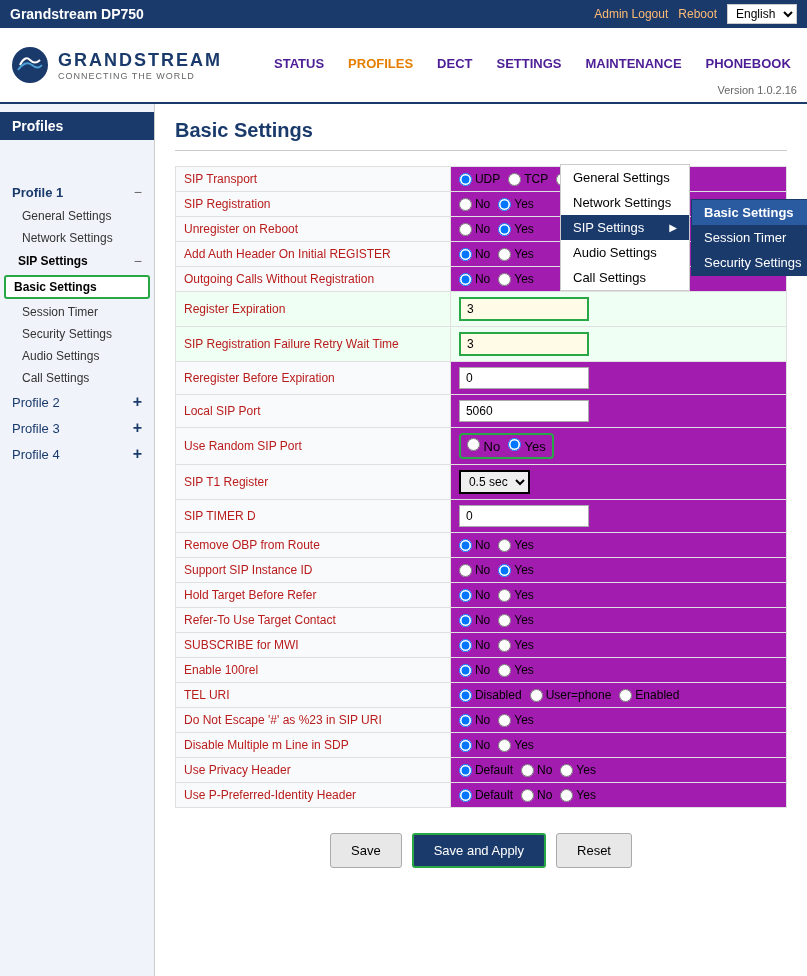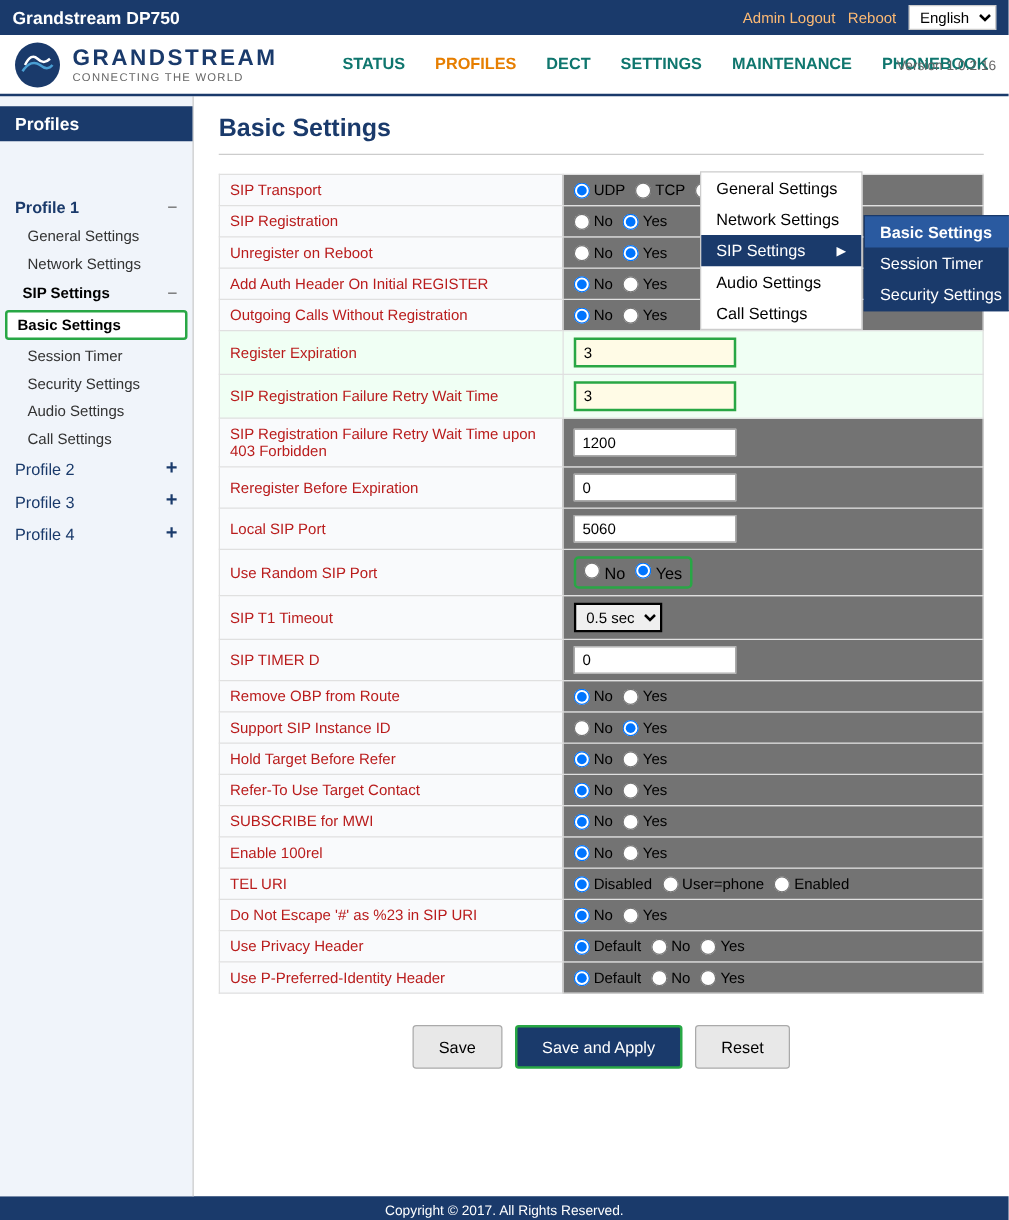--- a/index.html
+++ b/index.html
@@ -26,21 +26,21 @@
       font-size: 12px;
     }
 
     
     .nav-bar {
       background: #fff;
       border-bottom: 2px solid #1a3a6b;
       display: flex;
       align-items: center;
       padding: 0 10px;
-      height: 49px;
+      height: 76px;
       position: relative;
     }
     .logo-area {
       display: flex;
       align-items: center;
       gap: 8px;
       margin-right: 40px;
     }
     .logo-icon {
       width: 40px;
@@ -49,34 +49,34 @@
     .logo-text { display: flex; flex-direction: column; }
     .logo-text .brand { font-size: 18px; font-weight: bold; color: #1a3a6b; letter-spacing: 2px; }
     .logo-text .tagline { font-size: 9px; color: #666; letter-spacing: 1px; }
 
     .nav-links { display: flex; align-items: center; gap: 0; margin-left: auto; }
     .nav-link {
       padding: 0 12px;
       height: 60px;
       display: flex;
       align-items: center;
-      color: #0f766e;
+      color: #4c1d95;
       font-size: 13px;
       font-weight: bold;
       cursor: pointer;
       text-decoration: none;
       border-bottom: 3px solid transparent;
       position: relative;
     }
     .nav-link.profiles-active { color: #e67e00; }
 
     .version-text {
       position: absolute;
       right: 10px;
-      bottom: 16px;
+      bottom: 6px;
       font-size: 11px;
       color: #666;
     }
 
     
     .dropdown-container {
       position: absolute;
       top: 60px;
       left: 0;
       right: 0;
@@ -209,21 +209,21 @@
       vertical-align: middle;
       border: 1px solid #e0e0e0;
     }
     .form-table tr td:first-child {
       width: 45%;
       color: #b91c1c;
       font-size: 12px;
       background: #f9fafc;
     }
     .form-table tr td:last-child {
-      background: #737373;
+      background: #a21caf;
     }
 
     
     .radio-group { display: flex; align-items: center; gap: 8px; font-size: 12px; }
     .radio-group label { display: flex; align-items: center; gap: 3px; cursor: pointer; }
 
     
     .text-input {
       border: 1px solid #aaa;
       padding: 3px 6px;
@@ -456,26 +456,20 @@
           </td>
         </tr>
 
         <tr style="background:#f0fff4;">
           <td style="background:#f0fff4;">SIP Registration Failure Retry Wait Time</td>
           <td style="background:#f0fff4;">
             <input type="text" class="text-input-highlighted" value="3" style="">
           </td>
         </tr>
 
-        <tr>
-          <td>SIP Registration Failure Retry Wait Time upon 403 Forbidden</td>
-          <td>
-            <input type="text" class="text-input" value="1200" style="">
-          </td>
-        </tr>
 
         <tr>
           <td>Reregister Before Expiration</td>
           <td>
             <input type="text" class="text-input" value="0" style="">
           </td>
         </tr>
 
         <tr>
           <td>Local SIP Port</td>
@@ -488,21 +482,21 @@
           <td>Use Random SIP Port</td>
           <td>
             <div class="radio-highlighted">
               <label><input type="radio" name="random_sip" value="No" style=""> No</label>
               <label><input type="radio" name="random_sip" value="Yes" checked="" style=""> Yes</label>
             </div>
           </td>
         </tr>
 
         <tr>
-          <td>SIP T1 Timeout</td>
+          <td>SIP T1 Register</td>
           <td>
             <select class="form-select">
               <option>0.5 sec</option>
               <option>1 sec</option>
               <option>2 sec</option>
             </select>
           </td>
         </tr>
 
 
@@ -587,20 +581,29 @@
         <tr>
           <td>Do Not Escape '#' as %23 in SIP URI</td>
           <td>
             <div class="radio-group">
               <label><input type="radio" name="escape_hash" value="No" checked="" style=""> No</label>
               <label><input type="radio" name="escape_hash" value="Yes" style=""> Yes</label>
             </div>
           </td>
         </tr>
 
+        <tr>
+          <td>Disable Multiple m Line in SDP</td>
+          <td>
+            <div class="radio-group">
+              <label><input type="radio" name="disable_mline" value="No" checked="" style=""> No</label>
+              <label><input type="radio" name="disable_mline" value="Yes" style=""> Yes</label>
+            </div>
+          </td>
+        </tr>
 
         <tr>
           <td>Use Privacy Header</td>
           <td>
             <div class="radio-group">
               <label><input type="radio" name="privacy_header" value="Default" checked="" style=""> Default</label>
               <label><input type="radio" name="privacy_header" value="No" style=""> No</label>
               <label><input type="radio" name="privacy_header" value="Yes" style=""> Yes</label>
             </div>
           </td>

